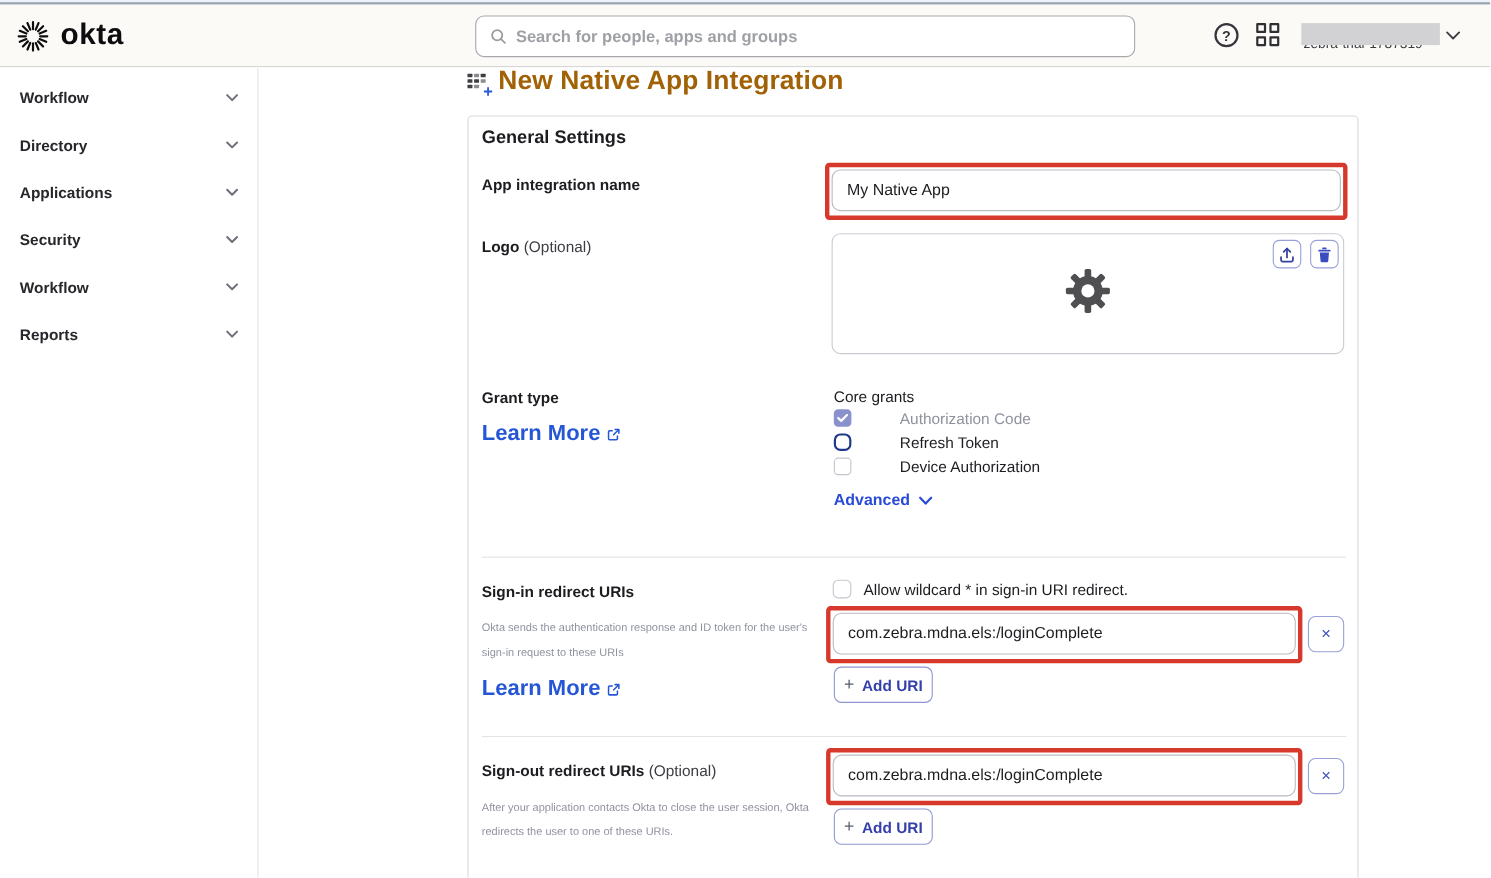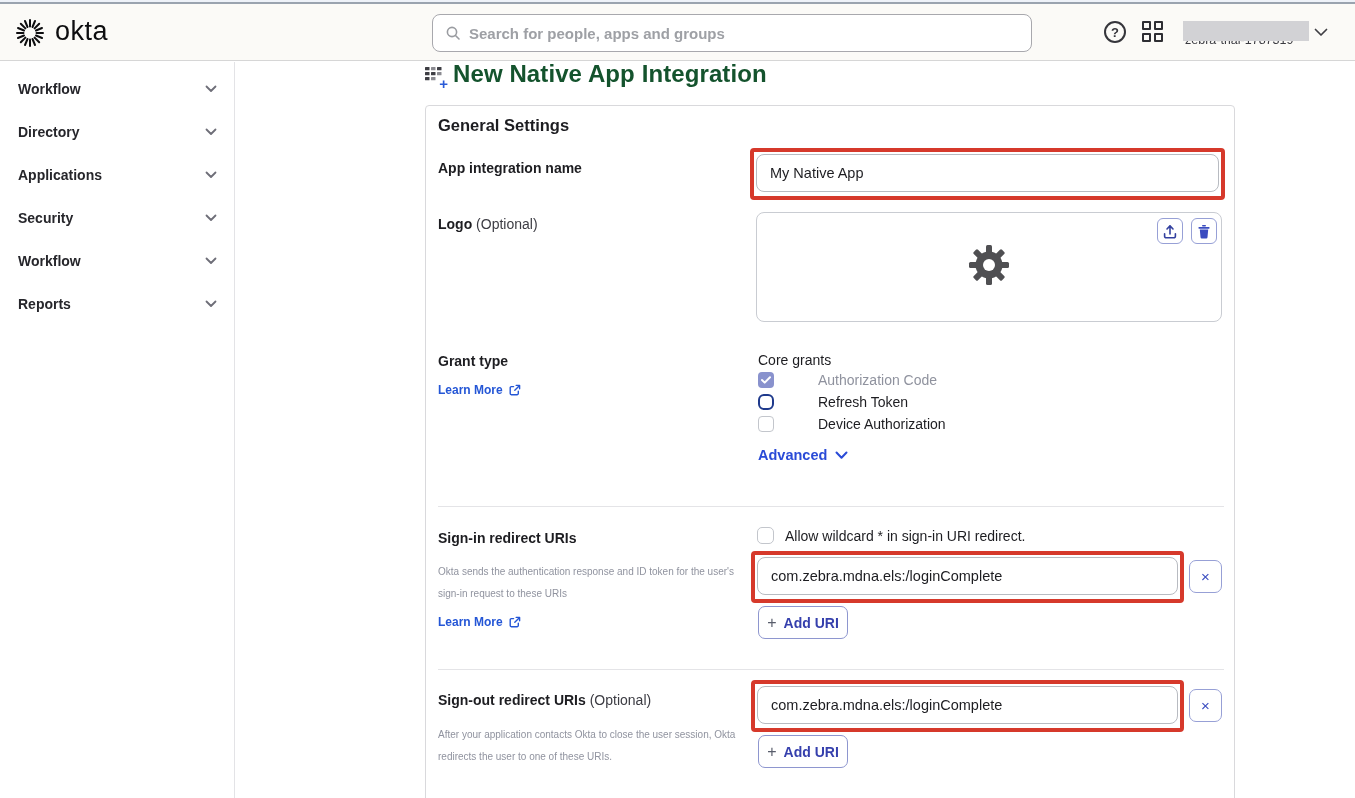--- a/index.html
+++ b/index.html
@@ -8,21 +8,21 @@
   .screen { position:relative; width:1355px; height:798px; overflow:hidden; background:#fff; }
 
   
   .topstrip { position:absolute; left:0; top:0; width:1355px; height:4px;
     background:#eef2f9; border-bottom:2px solid #9aa3af; z-index:10; }
 
   
   .topbar { position:absolute; left:0; top:4px; width:1355px; height:57px;
     background:#fbfaf7; border-bottom:1px solid #d6d6d6; z-index:5; }
   .brand { position:absolute; left:14px; top:10px; height:38px; display:flex; align-items:center; gap:9px; }
-  .brand-word { font-size:27px; font-weight:400; letter-spacing:.5px; color:#0d0d0f; line-height:1; padding-bottom:4px;}
+  .brand-word { font-size:27px; font-weight:700; letter-spacing:.5px; color:#0d0d0f; line-height:1; padding-bottom:4px;}
   .searchbox { position:absolute; left:432px; top:10px; width:600px; height:38px;
     background:#fff; border:1px solid #a8a8ad; border-radius:8px; display:flex; align-items:center; padding:0 12px; gap:8px; }
   .searchbox input { flex:1; border:none; outline:none; font-size:15px; color:#1d1d21; background:transparent;font-weight:bold; }
   .searchbox input::placeholder { color:#9ea0a5; }
   .help-icon { position:absolute; left:1104px; top:17px; width:22px; height:22px; border:2px solid #35353b;
     border-radius:50%; display:flex; align-items:center; justify-content:center;
     font-size:13px; font-weight:700; color:#35353b; cursor:pointer; }
   .apps-icon { position:absolute; left:1142px; top:17px; width:22px; height:22px;
     display:grid; grid-template-columns:9px 9px; grid-template-rows:9px 9px; gap:3px; cursor:pointer; }
   .apps-icon span { border:2px solid #2e2e33; border-radius:1px; background:transparent; }
@@ -36,21 +36,21 @@
     background:#fff; border-right:1px solid #e3e3e6; padding-top:5px; }
   .side-item { height:43px; display:flex; align-items:center; justify-content:space-between;
     padding:0 17px 0 18px; cursor:pointer; }
   .side-item .lbl { font-size:14px; font-weight:600; color:#26262b; }
   .side-item .chev { color:#6e6e78; display:flex; }
 
   
   .page-title { position:absolute; left:424px; top:60px; display:flex; align-items:center; gap:8px; }
   .pt-icon { position:relative; width:21px; height:21px; margin-top:3px; }
   .pt-icon .plus-glyph { position:absolute; right:-3px; bottom:-5px; color:#2a5bd7; font-size:15px; font-weight:700; line-height:1; }
-  .page-title h1 { font-size:24px; font-weight:700; color:#14532d; letter-spacing:.1px; }
+  .page-title h1 { font-size:24px; font-weight:700; color:#a16207; letter-spacing:.1px; }
 
   
   .card { position:absolute; left:425px; top:105px; width:810px; height:700px;
     background:#fff; border:1px solid #d9d9dc; border-radius:4px; }
   .card h2 { position:absolute; left:12px; top:10px; font-size:16.5px; font-weight:700; color:#1d1d21; }
   .flabel { position:absolute; font-size:14px; font-weight:700; color:#1d1d21; }
   .opt { font-weight:400; color:#3c3c43; }
   .help-text { position:absolute; font-size:10px; line-height:22px; color:#90939f; }
   .divider { position:absolute; left:12px; width:786px; height:1px; background:#e4e4e7; }
 
@@ -71,21 +71,21 @@
   
   .grant-col-label { position:absolute; left:332px; top:246px; font-size:14px; color:#1d1d21; }
   .opt-row { position:absolute; left:332px; display:flex; align-items:center; gap:10px; cursor:pointer; }
   .cb { width:16px; height:16px; border-radius:4px; flex:0 0 auto; }
   .cb.checked { background:#8992cd; display:flex; align-items:center; justify-content:center; }
   .cb.focused { background:#fff; border:2.5px solid #1f3a8c; border-radius:6px; }
   .cb.plain { background:#fff; border:1.5px solid #c3c6cc; }
   .opt-row .olbl { font-size:14px; color:#1d1d21;margin-left:34px; }
   .opt-row .olbl.dim { color:#8f929e; }
 
-  .link { position:absolute; display:flex; align-items:center; gap:6px; font-size:12px; font-weight:700;
+  .link { position:absolute; display:flex; align-items:center; gap:6px; font-size:20px; font-weight:700;
     color:#2456d6; cursor:pointer; }
   .advanced { position:absolute; left:332px; top:341px; display:flex; align-items:center; gap:8px;
     font-size:14.5px; font-weight:700; color:#2a4bd7; cursor:pointer; }
 
   .wildcard-row { position:absolute; left:331px; top:421px; display:flex; align-items:center; gap:11px; cursor:pointer; }
   .cb17 { width:17px; height:17px; border:1.5px solid #c3c6cc; border-radius:5px; background:#fff; flex:0 0 auto; }
   .wildcard-row .wlbl { font-size:14px; color:#1d1d21; }
 
   .x-btn { position:absolute; width:33px; height:33px; border:1.5px solid #97a0d6; border-radius:7px;
     background:#fff; color:#3a4cc0; font-size:15px; display:flex; align-items:center; justify-content:center; cursor:pointer; }

